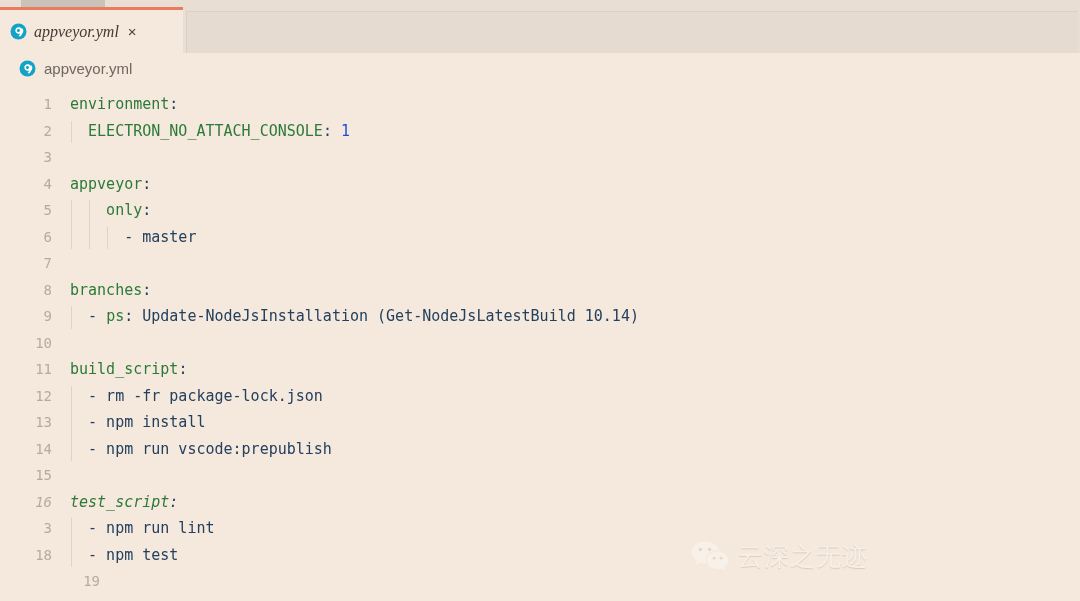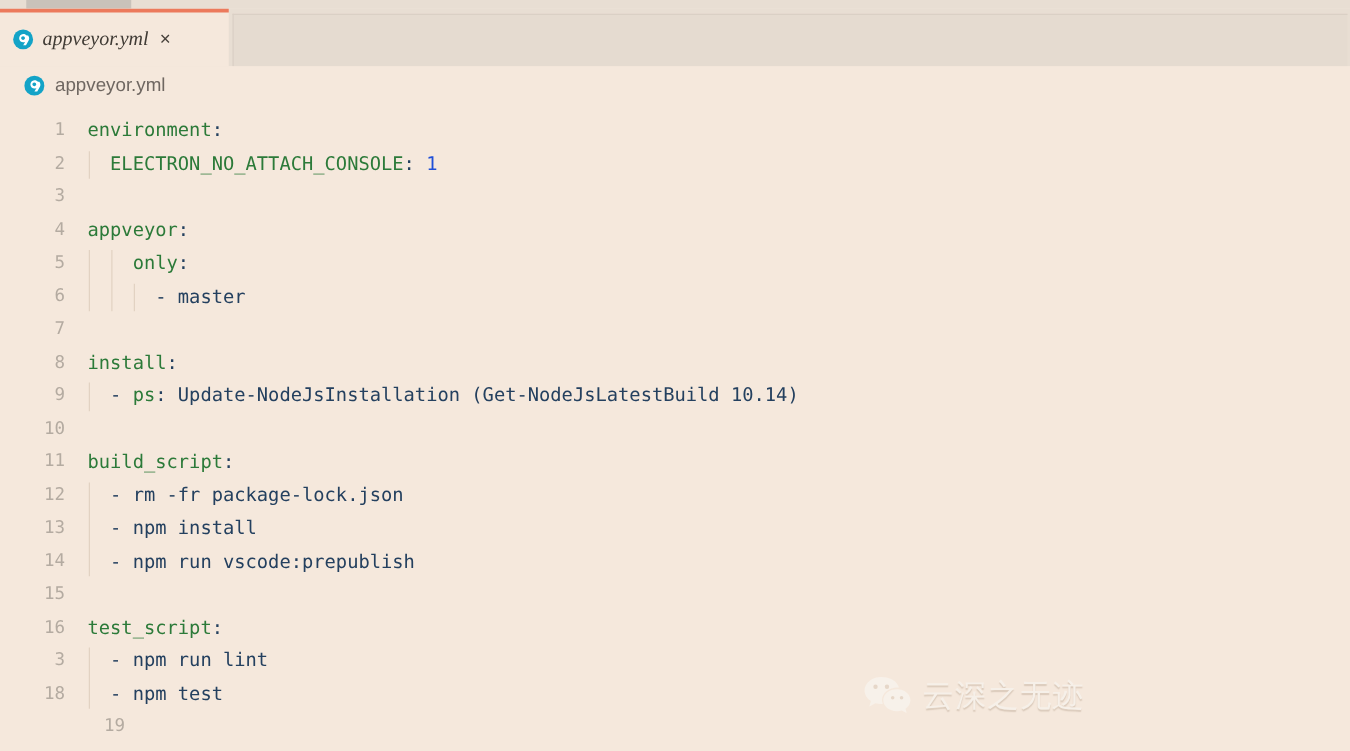--- a/index.html
+++ b/index.html
@@ -249,29 +249,29 @@
         <div class="guide" style="left: 70.5px; top: 435px; height: 49px;"></div>
       </div>
     <div class="code-lines" id="code-lines">
         <div class="line" style="top: 8px; position: absolute; left: 0px; width: 100%;"><span class="gutter">1</span><span class="content"><span class="tok-key">environment</span><span class="tok-punct">:</span></span></div>
         <div class="line" style="top: 34.5px; position: absolute; left: 0px; width: 100%;"><span class="gutter">2</span><span class="content"><span class="tok-key">  ELECTRON_NO_ATTACH_CONSOLE</span><span class="tok-punct">: </span><span class="tok-num">1</span></span></div>
         <div class="line" style="top: 61px; position: absolute; left: 0px; width: 100%;"><span class="gutter">3</span><span class="content"></span></div>
         <div class="line" style="top: 87.5px; position: absolute; left: 0px; width: 100%;"><span class="gutter">4</span><span class="content"><span class="tok-key">appveyor</span><span class="tok-punct">:</span></span></div>
         <div class="line" style="top: 114px; position: absolute; left: 0px; width: 100%;"><span class="gutter">5</span><span class="content"><span class="tok-key">    only</span><span class="tok-punct">:</span></span></div>
         <div class="line" style="top: 140.5px; position: absolute; left: 0px; width: 100%;"><span class="gutter">6</span><span class="content"><span class="tok-plain">      - master</span></span></div>
         <div class="line" style="top: 167px; position: absolute; left: 0px; width: 100%;"><span class="gutter">7</span><span class="content"></span></div>
-        <div class="line" style="top: 193.5px; position: absolute; left: 0px; width: 100%;"><span class="gutter">8</span><span class="content"><span class="tok-key">install</span><span class="tok-punct">:</span></span></div>
+        <div class="line" style="top: 193.5px; position: absolute; left: 0px; width: 100%;"><span class="gutter">8</span><span class="content"><span class="tok-key">branches</span><span class="tok-punct">:</span></span></div>
         <div class="line" style="top: 220px; position: absolute; left: 0px; width: 100%;"><span class="gutter">9</span><span class="content"><span class="tok-plain">  - </span><span class="tok-key">ps</span><span class="tok-plain">: Update-NodeJsInstallation (Get-NodeJsLatestBuild 10.14)</span></span></div>
         <div class="line" style="top: 246.5px; position: absolute; left: 0px; width: 100%;"><span class="gutter">10</span><span class="content"></span></div>
         <div class="line" style="top: 273px; position: absolute; left: 0px; width: 100%;"><span class="gutter">11</span><span class="content"><span class="tok-key">build_script</span><span class="tok-punct">:</span></span></div>
         <div class="line" style="top: 299.5px; position: absolute; left: 0px; width: 100%;"><span class="gutter">12</span><span class="content"><span class="tok-plain">  - rm -fr package-lock.json</span></span></div>
         <div class="line" style="top: 326px; position: absolute; left: 0px; width: 100%;"><span class="gutter">13</span><span class="content"><span class="tok-plain">  - npm install</span></span></div>
         <div class="line" style="top: 352.5px; position: absolute; left: 0px; width: 100%;"><span class="gutter">14</span><span class="content"><span class="tok-plain">  - npm run vscode:prepublish</span></span></div>
         <div class="line" style="top: 379px; position: absolute; left: 0px; width: 100%;"><span class="gutter">15</span><span class="content"></span></div>
-        <div class="line" style="top: 405.5px; position: absolute; left: 0px; width: 100%;"><span class="gutter">16</span><span class="content"><span class="tok-key">test_script</span><span class="tok-punct">:</span></span></div>
+        <div class="line" style="top: 405.5px; position: absolute; left: 0px; width: 100%; font-style: italic;"><span class="gutter">16</span><span class="content"><span class="tok-key">test_script</span><span class="tok-punct">:</span></span></div>
         <div class="line" style="top: 432px; position: absolute; left: 0px; width: 100%;"><span class="gutter">3</span><span class="content"><span class="tok-plain">  - npm run lint</span></span></div>
         <div class="line" style="top: 458.5px; position: absolute; left: 0px; width: 100%;"><span class="gutter">18</span><span class="content"><span class="tok-plain">  - npm test</span></span></div>
         <div class="line" style="top: 485px; position: absolute; left: 0px; width: 100%; margin-left: 48px;"><span class="gutter">19</span><span class="content"></span></div>
       </div>
   </div>
 
   <div class="watermark">
     <span class="wm-logo">
       <svg viewBox="0 0 48 40" xmlns="http://www.w3.org/2000/svg">
         <path d="M18 3C9.2 3 2 8.8 2 16c0 4.1 2.4 7.8 6.1 10.2L6.6 31.4l5.8-3.1c1.7 0.5 3.6 0.8 5.6 0.8 0.5 0 1 0 1.5-0.1-0.5-1.2-0.8-2.5-0.8-3.8 0-6.7 6.6-12.1 14.8-12.1 0.5 0 1 0 1.5 0.1C33.6 7.4 26.6 3 18 3z" fill="#f8f2eb"></path>

